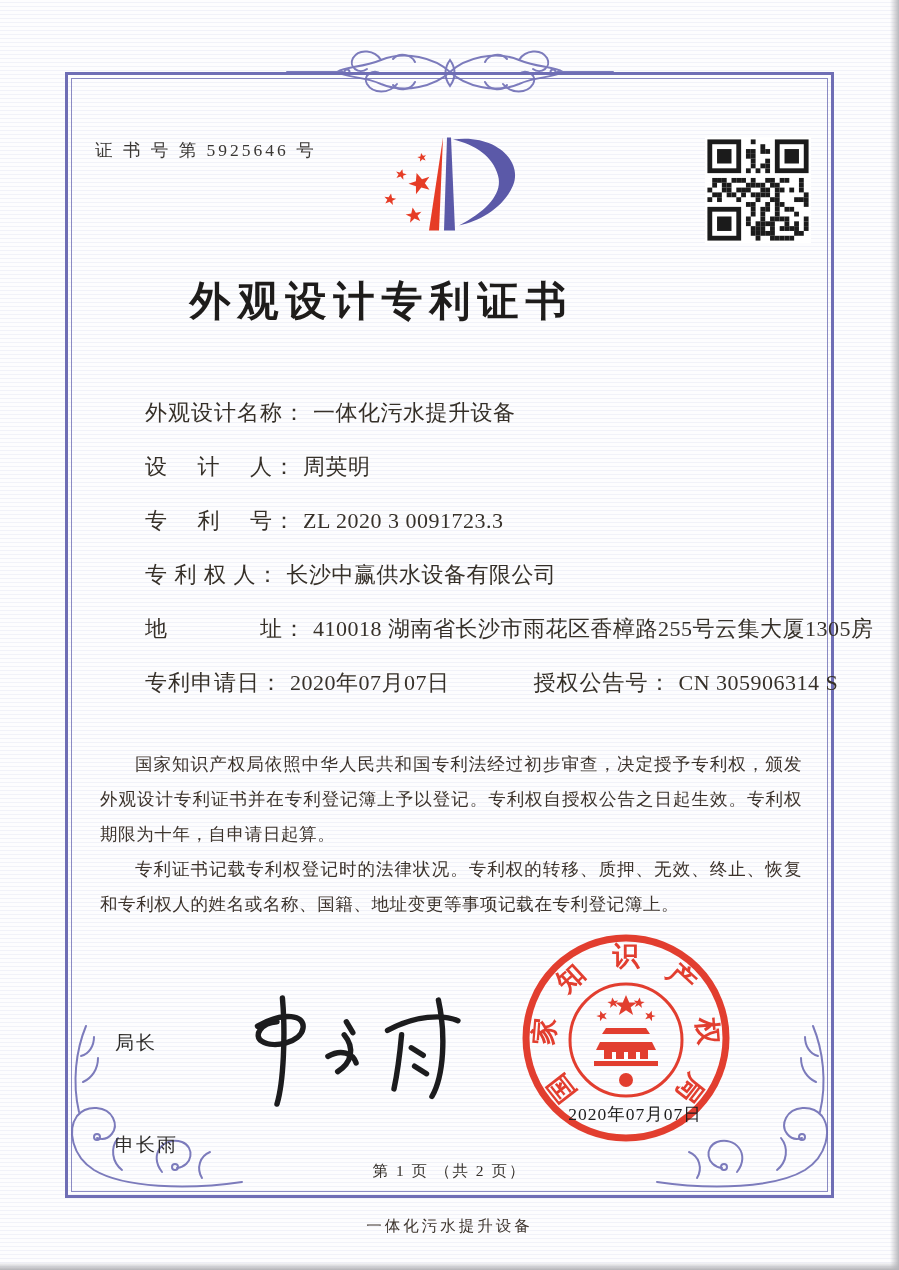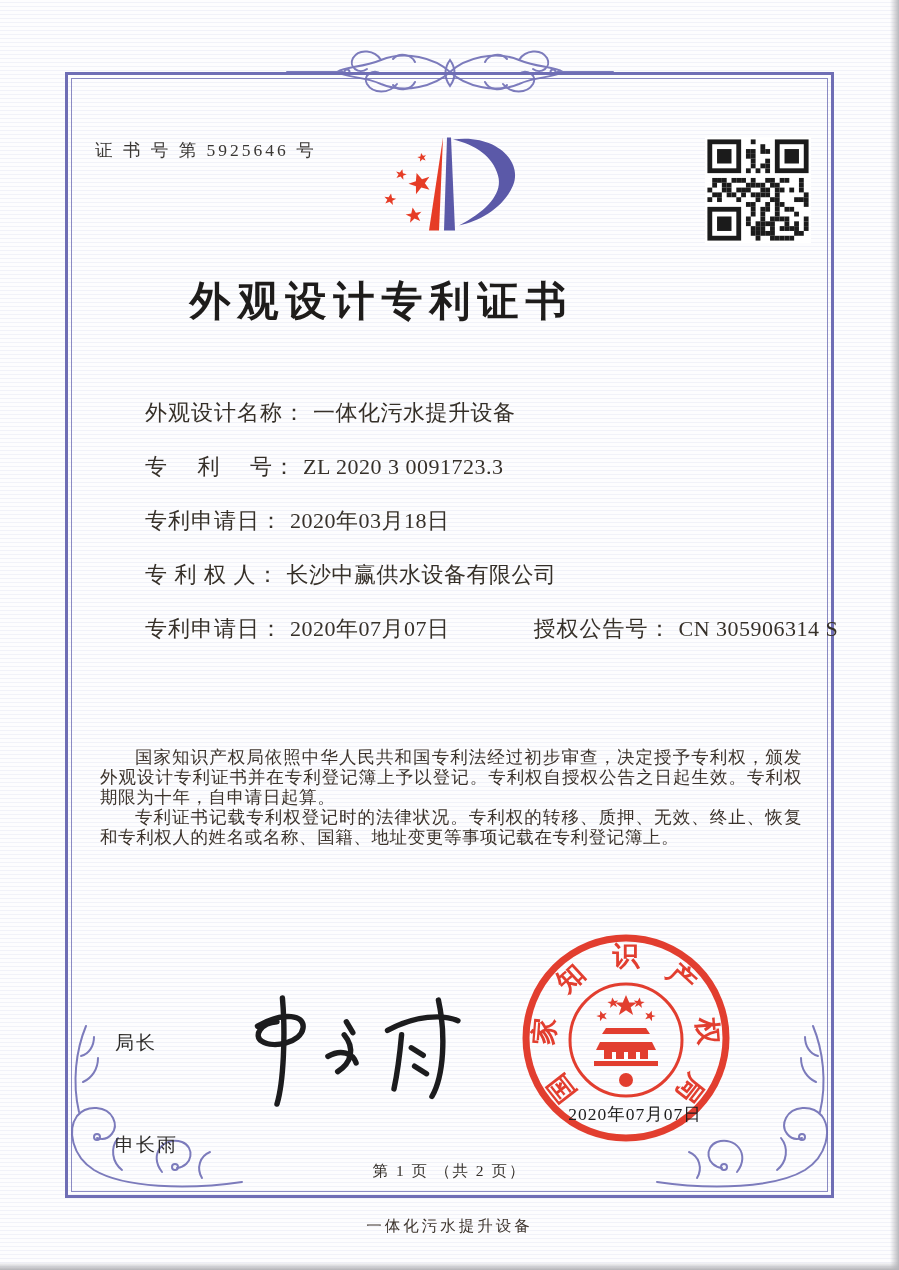--- a/index.html
+++ b/index.html
@@ -35,21 +35,21 @@
   .title{position:absolute;left:0;top:274px;width:763px;margin:0;text-align:center;
     font-size:41px;font-weight:bold;letter-spacing:7px;color:#1e1c1b;}
 
   .fields{position:absolute;left:112px;top:372px;width:696px;}
   .field-row{height:28px;margin-bottom:26px;font-size:22px;white-space:pre;color:#363029;}
   .flabel{letter-spacing:1px;}
   .fvalue{margin-left:7px;letter-spacing:.5px;}
   .flabel2{margin-left:84px;letter-spacing:1px;}
 
   .paragraphs{position:absolute;left:100px;top:747px;width:702px;
-    font-size:17.5px;line-height:20px;text-align:justify;color:#3c332c;letter-spacing:.6px;}
+    font-size:17.5px;line-height:35px;text-align:justify;color:#3c332c;letter-spacing:.6px;}
   .paragraphs p{margin:0;text-indent:2em;}
 
   .signer-title{position:absolute;left:115px;top:1030px;font-size:19px;color:#2c2a28;letter-spacing:2px;}
   .signer-name{position:absolute;left:115px;top:1132px;font-size:19px;color:#2c2a28;letter-spacing:2px;}
   .signature{position:absolute;left:225px;top:988px;width:260px;height:126px;}
   .sig-stroke{stroke:#1c1c1e;fill:none;stroke-width:5;stroke-linecap:round;stroke-linejoin:round;}
 
   .seal{position:absolute;left:516px;top:928px;width:220px;height:220px;opacity:.93;}
   .seal-ring{stroke:var(--seal_red,#e03020);fill:none;stroke-width:7;}
   .seal-red{fill:var(--seal_red,#e03020);}
@@ -288,27 +288,30 @@
     </g>
   </svg>
 
   <h1 class="title">外观设计专利证书</h1>
 
   <div class="fields">
     <div class="field-row">
       <span class="flabel">外观设计名称：</span><span class="fvalue">一体化污水提升设备</span>
     </div>
     <div class="field-row">
+      <span class="flabel">设　 计　 人：</span><span class="fvalue">周英明</span>
+    </div>
+    <div class="field-row">
       <span class="flabel">专　 利　 号：</span><span class="fvalue">ZL 2020 3 0091723.3</span>
     </div>
     <div class="field-row">
-      <span class="flabel">专利申请日：</span><span class="fvalue">2020年03月18日</span>
-    </div>
-    <div class="field-row">
       <span class="flabel">专 利 权 人：</span><span class="fvalue">长沙中赢供水设备有限公司</span>
+    </div>
+    <div class="field-row">
+      <span class="flabel">地　　　　址：</span><span class="fvalue">410018 湖南省长沙市雨花区香樟路255号云集大厦1305房</span>
     </div>
     <div class="field-row">
       <span class="flabel">专利申请日：</span><span class="fvalue">2020年07月07日</span><span class="flabel flabel2">授权公告号：</span><span class="fvalue">CN 305906314 S</span>
     </div>
   </div>
 
   <div class="paragraphs">
     <p>国家知识产权局依照中华人民共和国专利法经过初步审查，决定授予专利权，颁发外观设计专利证书并在专利登记簿上予以登记。专利权自授权公告之日起生效。专利权期限为十年，自申请日起算。</p>
     <p>专利证书记载专利权登记时的法律状况。专利权的转移、质押、无效、终止、恢复和专利权人的姓名或名称、国籍、地址变更等事项记载在专利登记簿上。</p>
   </div>

